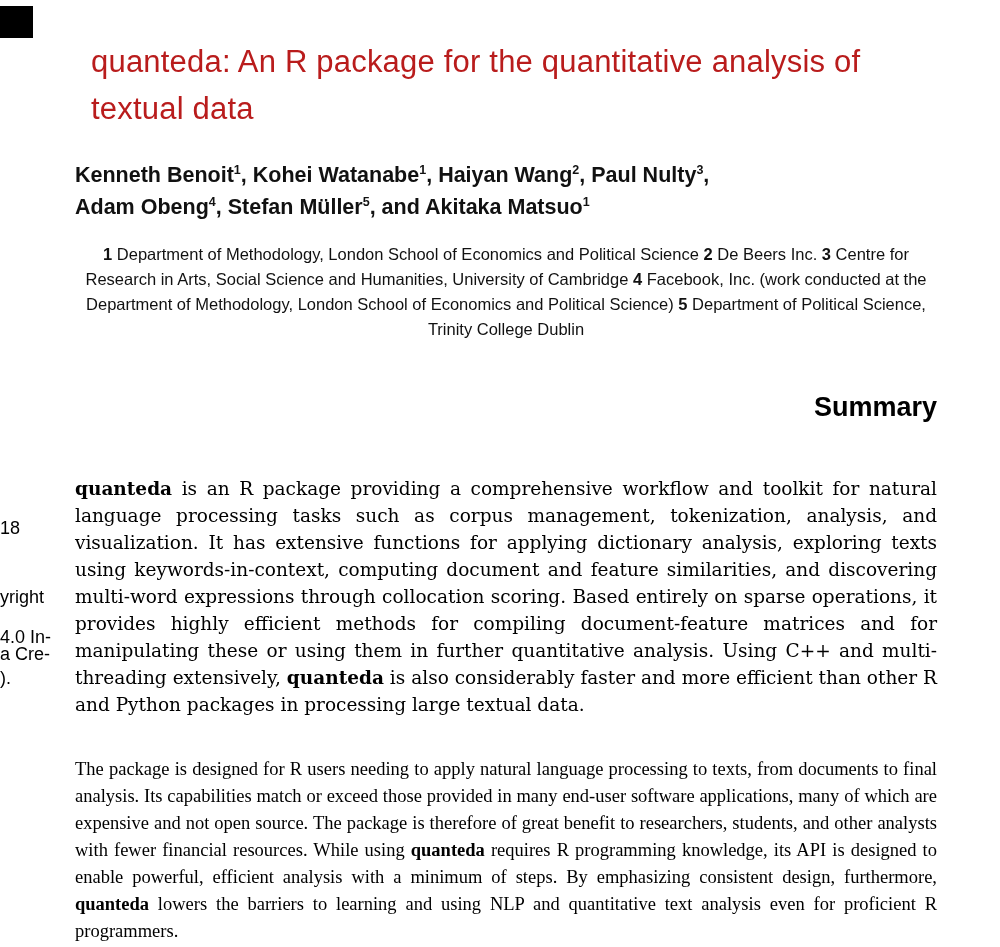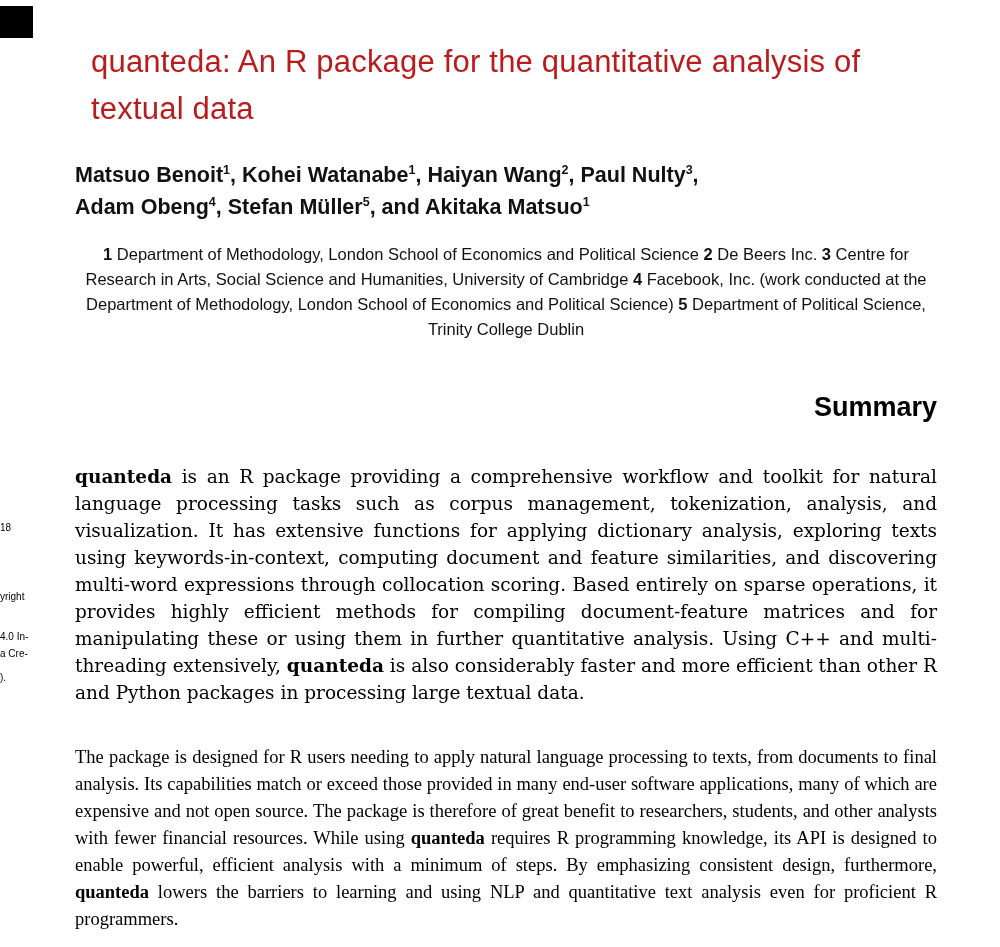--- a/index.html
+++ b/index.html
@@ -16,21 +16,21 @@
   .corner-box {
     position: absolute;
     left: 0; top: 6px;
     width: 33px; height: 32px;
     background: #000000;
   }
   .margin-fragments { position: absolute; left: 0; top: 0; width: 70px; height: 100%; }
   .margin-fragment {
     position: absolute;
     left: 0;
-    font-size: 10px;
+    font-size: 18px;
     line-height: 18px;
     color: #000000;
     white-space: nowrap;
     font-family: "Liberation Sans", sans-serif;
   }
   .content {
     position: absolute;
     left: 75px;
     top: 0;
     width: 862px;
@@ -74,21 +74,21 @@
     text-align: right;
   }
   .body-par {
     font-family: "DejaVu Serif", "Liberation Serif", serif;
     font-size: 18.5px;
     line-height: 27px;
     text-align: justify;
     color: #000000;
     margin: 0;
   }
-  .body-par.first { margin-top: 40px; }
+  .body-par.first { margin-top: 52px; }
   .body-par.second { margin-top: 38px; font-family: Liberation Serif, serif; }
   .body-par b { font-weight: bold; }
 </style>
 </head>
 <body>
 
 <div class="page">
 
   <div class="corner-box"></div>
 
@@ -98,21 +98,21 @@
       <span class="margin-fragment" style="top: 645px;">a Cre-</span>
       <span class="margin-fragment" style="top: 628px;">4.0 In-</span>
       <span class="margin-fragment" style="top: 669px;">).</span>
     </div>
 
   <main class="content">
 
     <h1 class="title"><span>quanteda: An R package for the quantitative analysis of</span><br><span>textual data</span></h1>
 
     <div class="authors">
-        <div><span>Matsuo Benoit</span><sup>1</sup><span>, </span><span>Kohei Watanabe</span><sup>1</sup><span>, </span><span>Haiyan Wang</span><sup>2</sup><span>, </span><span>Paul Nulty</span><sup>3</sup><span>,</span></div>
+        <div><span>Kenneth Benoit</span><sup>1</sup><span>, </span><span>Kohei Watanabe</span><sup>1</sup><span>, </span><span>Haiyan Wang</span><sup>2</sup><span>, </span><span>Paul Nulty</span><sup>3</sup><span>,</span></div>
         <div><span>Adam Obeng</span><sup>4</sup><span>, </span><span>Stefan Müller</span><sup>5</sup><span>, and </span><span>Akitaka Matsuo</span><sup>1</sup></div>
       </div>
 
     <div class="affiliations"><b>1</b><span> Department of Methodology, London School of Economics and Political Science </span><b>2</b><span> De Beers Inc. </span><b>3</b><span> Centre for Research in Arts, Social Science and Humanities, University of Cambridge </span><b>4</b><span> Facebook, Inc. (work conducted at the Department of Methodology, London School of Economics and Political Science) </span><b>5</b><span> Department of Political Science, Trinity College Dublin</span></div>
 
     <h2 class="summary-heading">Summary</h2>
 
     <p class="body-par first"><b>quanteda</b><span> is an R package providing a comprehensive workflow and toolkit for natural language processing tasks such as corpus management, tokenization, analysis, and visualization. It has extensive functions for applying dictionary analysis, exploring texts using keywords-in-context, computing document and feature similarities, and discovering multi-word expressions through collocation scoring. Based entirely on sparse operations, it provides highly efficient methods for compiling document-feature matrices and for manipulating these or using them in further quantitative analysis. Using C++ and multi-threading extensively, </span><b>quanteda</b><span> is also considerably faster and more efficient than other R and Python packages in processing large textual data.</span></p>
 
     <p class="body-par second"><span>The package is designed for R users needing to apply natural language processing to texts, from documents to final analysis. Its capabilities match or exceed those provided in many end-user software applications, many of which are expensive and not open source. The package is therefore of great benefit to researchers, students, and other analysts with fewer financial resources. While using </span><b>quanteda</b><span> requires R programming knowledge, its API is designed to enable powerful, efficient analysis with a minimum of steps. By emphasizing consistent design, furthermore, </span><b>quanteda</b><span> lowers the barriers to learning and using NLP and quantitative text analysis even for proficient R programmers.</span></p>

